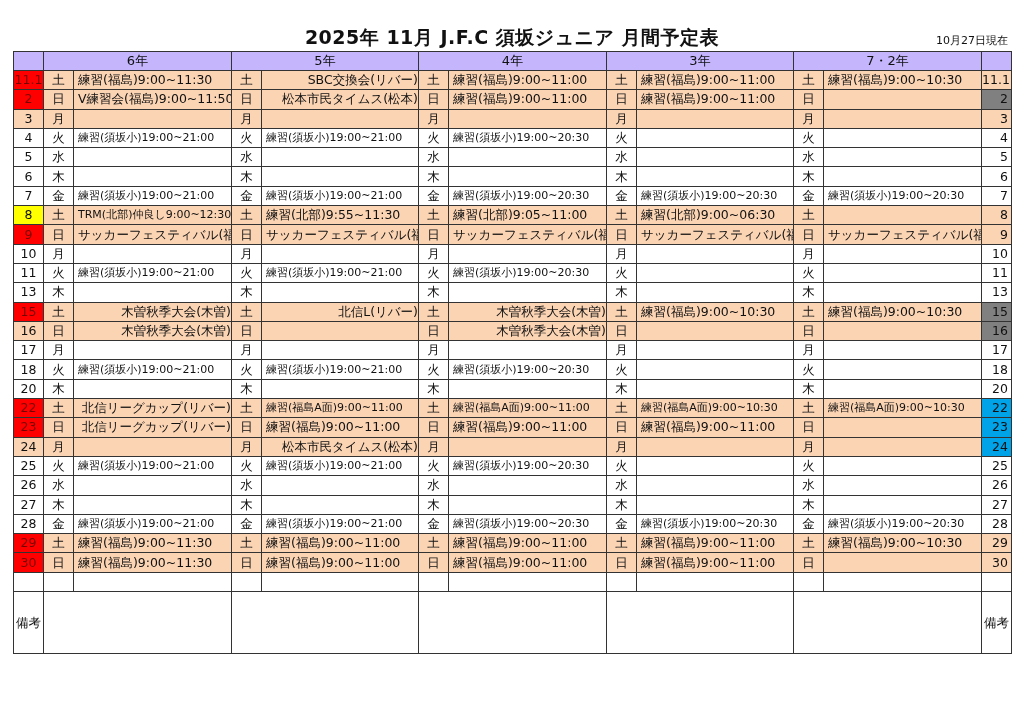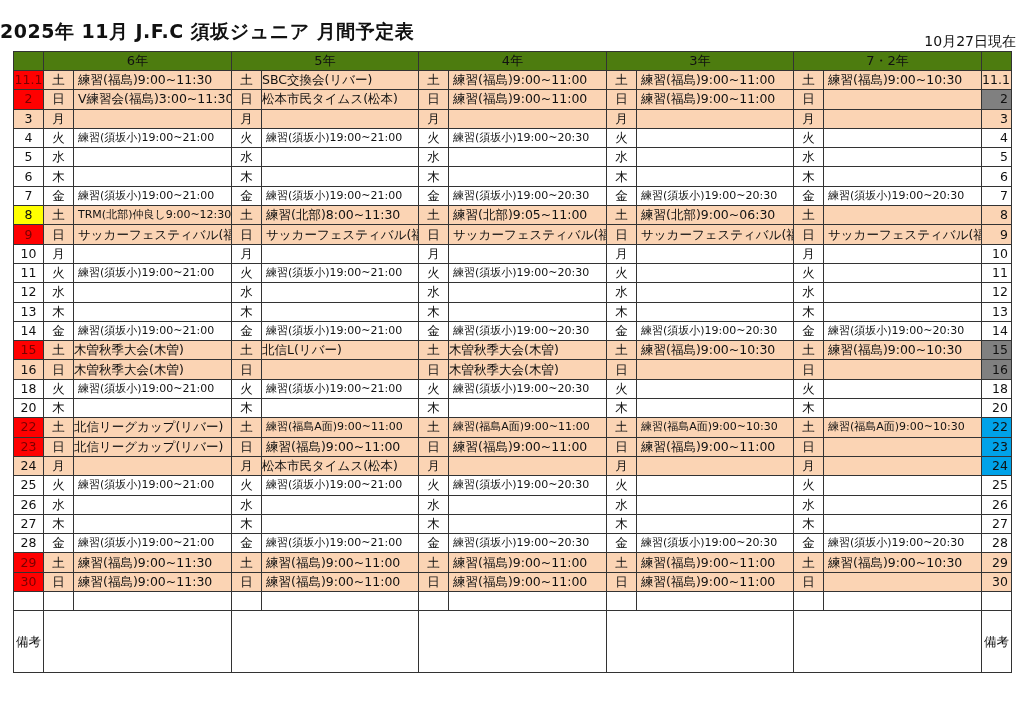--- a/index.html
+++ b/index.html
@@ -1,31 +1,31 @@
 <!DOCTYPE html>
 <html><head>
 <meta charset="utf-8">
 <style>
   html, body { margin:0; padding:0; background:#ffffff; }
   body { width:1024px; height:724px; position:relative; overflow:hidden;
          font-family:"DejaVu Sans", "Liberation Sans", sans-serif; color:#111; }
-  .title { position:absolute; left:0; top:19px; width:1024px; text-align:left;
+  .title { position:absolute; left:0; top:25px; width:1024px; text-align:center;
            font-size:19px; font-weight:bold; letter-spacing:0.5px; }
-  .asof { position:absolute; right:8px; top:33px; font-size:14px; }
+  .asof { position:absolute; right:16px; top:33px; font-size:11px; }
   table.sched { position:absolute; left:13px; top:51px; border-collapse:collapse;
                 table-layout:fixed; width:998px; }
   table.sched td { border:1px solid #333; height:18.3px; padding:0; font-size:12.5px;
                    white-space:nowrap; overflow:hidden; line-height:18px; }
   td.date { text-align:center; font-size:14px; }
   td.rdate { text-align:right; padding-right:3px !important; font-size:14px; }
   td.day { text-align:center; font-size:13px; }
   td.ev { padding-left:4px !important; font-size:13px; }
   td.ev.small { font-size:11px; }
-  td.ev.center { text-align:left; padding-left:0 !important; }
-  tr.hdr td { text-align:center; font-size:13px; height:18px; background:#4d7c0f; }
+  td.ev.center { text-align:right; padding-left:0 !important; }
+  tr.hdr td { text-align:center; font-size:13px; height:18px; background:#c4b5fd; }
   tr.peach td { background:#fbd4b4; }
   tr.white td { background:#fff; }
   td.red { background:#ff0000 !important; color:#7a0000; }
   td.yellow { background:#ffff00 !important; }
   td.gray { background:#808080 !important; }
   td.blue { background:#00a2e8 !important; }
   tr.notes td { height:61px; background:#fff; }
   td.noteslabel { text-align:center; font-size:11px; }
 </style>
 </head>
@@ -69,21 +69,21 @@
         <td class="ev">練習(福島)9:00~11:00</td>
         <td class="day">土</td>
         <td class="ev">練習(福島)9:00~11:00</td>
         <td class="day">土</td>
         <td class="ev">練習(福島)9:00~10:30</td>
         <td class="rdate">11.1</td>
       </tr>
       <tr class="peach">
         <td class="date red">2</td>
         <td class="day">日</td>
-        <td class="ev">V練習会(福島)3:00~11:30</td>
+        <td class="ev">V練習会(福島)9:00~11:50</td>
         <td class="day">日</td>
         <td class="ev center">松本市民タイムス(松本)</td>
         <td class="day">日</td>
         <td class="ev">練習(福島)9:00~11:00</td>
         <td class="day">日</td>
         <td class="ev">練習(福島)9:00~11:00</td>
         <td class="day">日</td>
         <td class="ev"></td>
         <td class="rdate gray">2</td>
       </tr>
@@ -155,21 +155,21 @@
         <td class="ev small">練習(須坂小)19:00~20:30</td>
         <td class="day">金</td>
         <td class="ev small">練習(須坂小)19:00~20:30</td>
         <td class="rdate">7</td>
       </tr>
       <tr class="peach">
         <td class="date yellow">8</td>
         <td class="day">土</td>
         <td class="ev small">TRM(北部)仲良し9:00~12:30</td>
         <td class="day">土</td>
-        <td class="ev">練習(北部)8:00~11:30</td>
+        <td class="ev">練習(北部)9:55~11:30</td>
         <td class="day">土</td>
         <td class="ev">練習(北部)9:05~11:00</td>
         <td class="day">土</td>
         <td class="ev">練習(北部)9:00~06:30</td>
         <td class="day">土</td>
         <td class="ev"></td>
         <td class="rdate">8</td>
       </tr>
       <tr class="peach">
         <td class="date red">9</td>
@@ -207,60 +207,32 @@
         <td class="ev small">練習(須坂小)19:00~21:00</td>
         <td class="day">火</td>
         <td class="ev small">練習(須坂小)19:00~20:30</td>
         <td class="day">火</td>
         <td class="ev"></td>
         <td class="day">火</td>
         <td class="ev"></td>
         <td class="rdate">11</td>
       </tr>
       <tr class="white">
-        <td class="date">12</td>
-        <td class="day">水</td>
-        <td class="ev"></td>
-        <td class="day">水</td>
-        <td class="ev"></td>
-        <td class="day">水</td>
-        <td class="ev"></td>
-        <td class="day">水</td>
-        <td class="ev"></td>
-        <td class="day">水</td>
-        <td class="ev"></td>
-        <td class="rdate">12</td>
-      </tr>
-      <tr class="white">
         <td class="date">13</td>
         <td class="day">木</td>
         <td class="ev"></td>
         <td class="day">木</td>
         <td class="ev"></td>
         <td class="day">木</td>
         <td class="ev"></td>
         <td class="day">木</td>
         <td class="ev"></td>
         <td class="day">木</td>
         <td class="ev"></td>
         <td class="rdate">13</td>
-      </tr>
-      <tr class="white">
-        <td class="date">14</td>
-        <td class="day">金</td>
-        <td class="ev small">練習(須坂小)19:00~21:00</td>
-        <td class="day">金</td>
-        <td class="ev small">練習(須坂小)19:00~21:00</td>
-        <td class="day">金</td>
-        <td class="ev small">練習(須坂小)19:00~20:30</td>
-        <td class="day">金</td>
-        <td class="ev small">練習(須坂小)19:00~20:30</td>
-        <td class="day">金</td>
-        <td class="ev small">練習(須坂小)19:00~20:30</td>
-        <td class="rdate">14</td>
       </tr>
       <tr class="peach">
         <td class="date red">15</td>
         <td class="day">土</td>
         <td class="ev center">木曽秋季大会(木曽)</td>
         <td class="day">土</td>
         <td class="ev center">北信L(リバー)</td>
         <td class="day">土</td>
         <td class="ev center">木曽秋季大会(木曽)</td>
         <td class="day">土</td>
@@ -275,20 +247,34 @@
         <td class="ev center">木曽秋季大会(木曽)</td>
         <td class="day">日</td>
         <td class="ev"></td>
         <td class="day">日</td>
         <td class="ev center">木曽秋季大会(木曽)</td>
         <td class="day">日</td>
         <td class="ev"></td>
         <td class="day">日</td>
         <td class="ev"></td>
         <td class="rdate gray">16</td>
+      </tr>
+      <tr class="white">
+        <td class="date">17</td>
+        <td class="day">月</td>
+        <td class="ev"></td>
+        <td class="day">月</td>
+        <td class="ev"></td>
+        <td class="day">月</td>
+        <td class="ev"></td>
+        <td class="day">月</td>
+        <td class="ev"></td>
+        <td class="day">月</td>
+        <td class="ev"></td>
+        <td class="rdate">17</td>
       </tr>
       <tr class="white">
         <td class="date">18</td>
         <td class="day">火</td>
         <td class="ev small">練習(須坂小)19:00~21:00</td>
         <td class="day">火</td>
         <td class="ev small">練習(須坂小)19:00~21:00</td>
         <td class="day">火</td>
         <td class="ev small">練習(須坂小)19:00~20:30</td>
         <td class="day">火</td>

